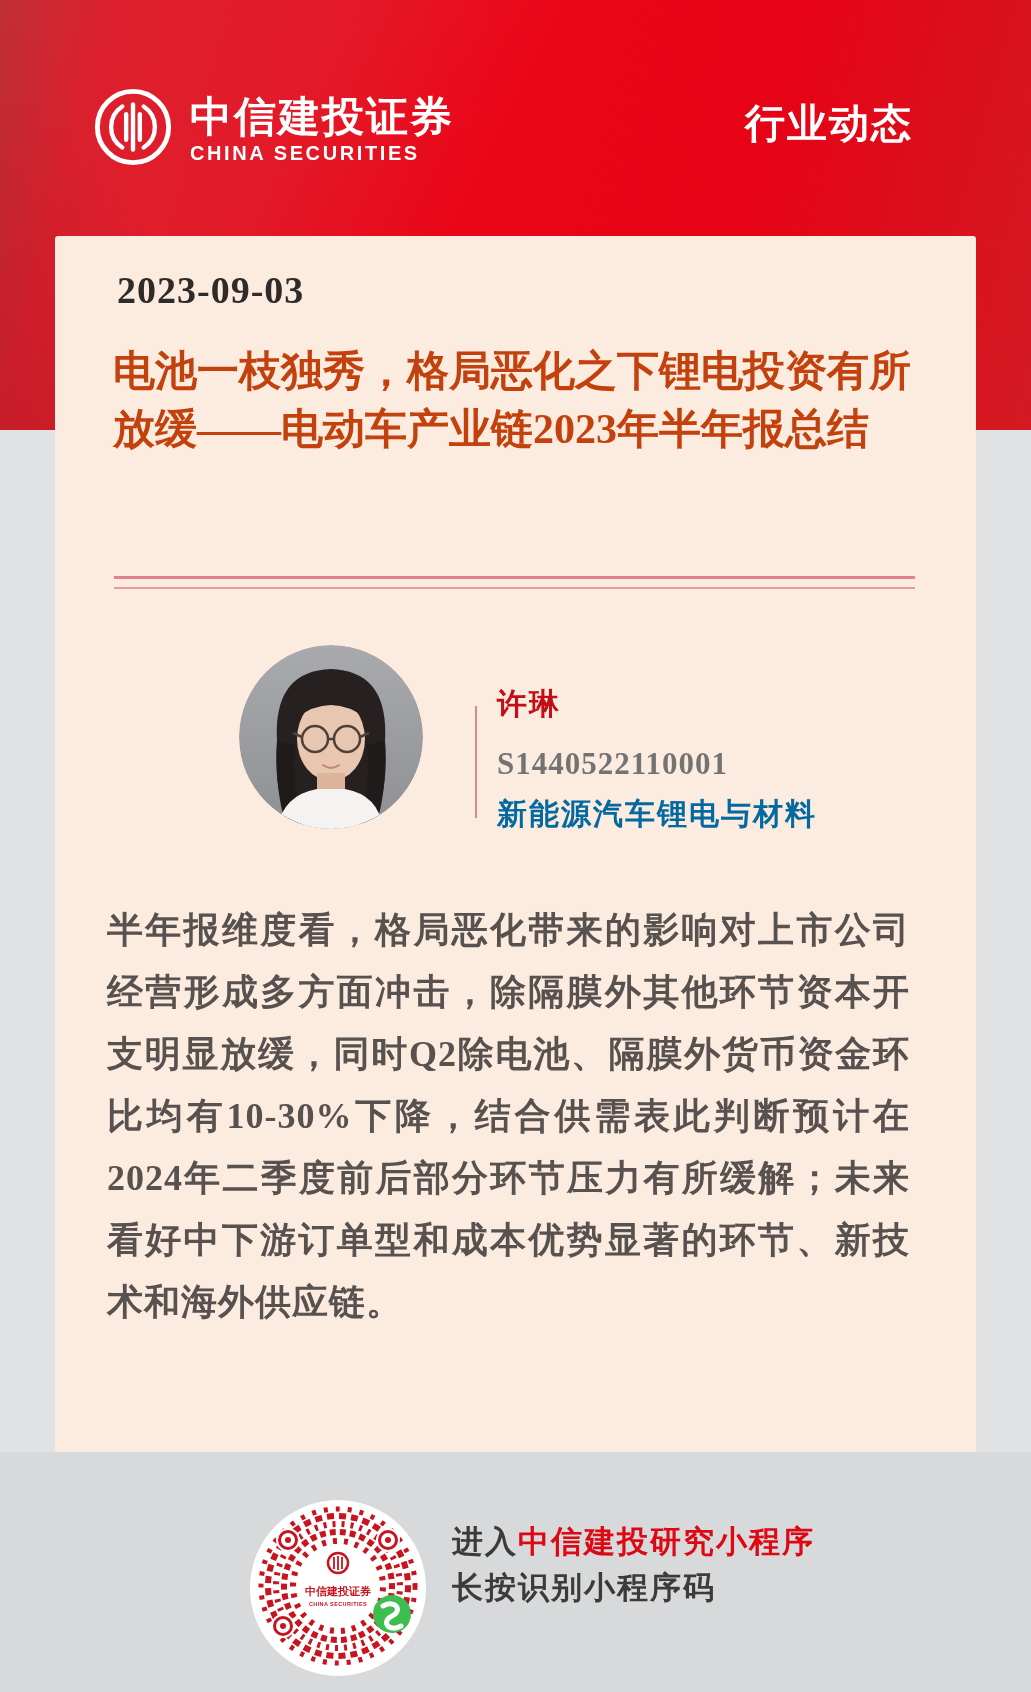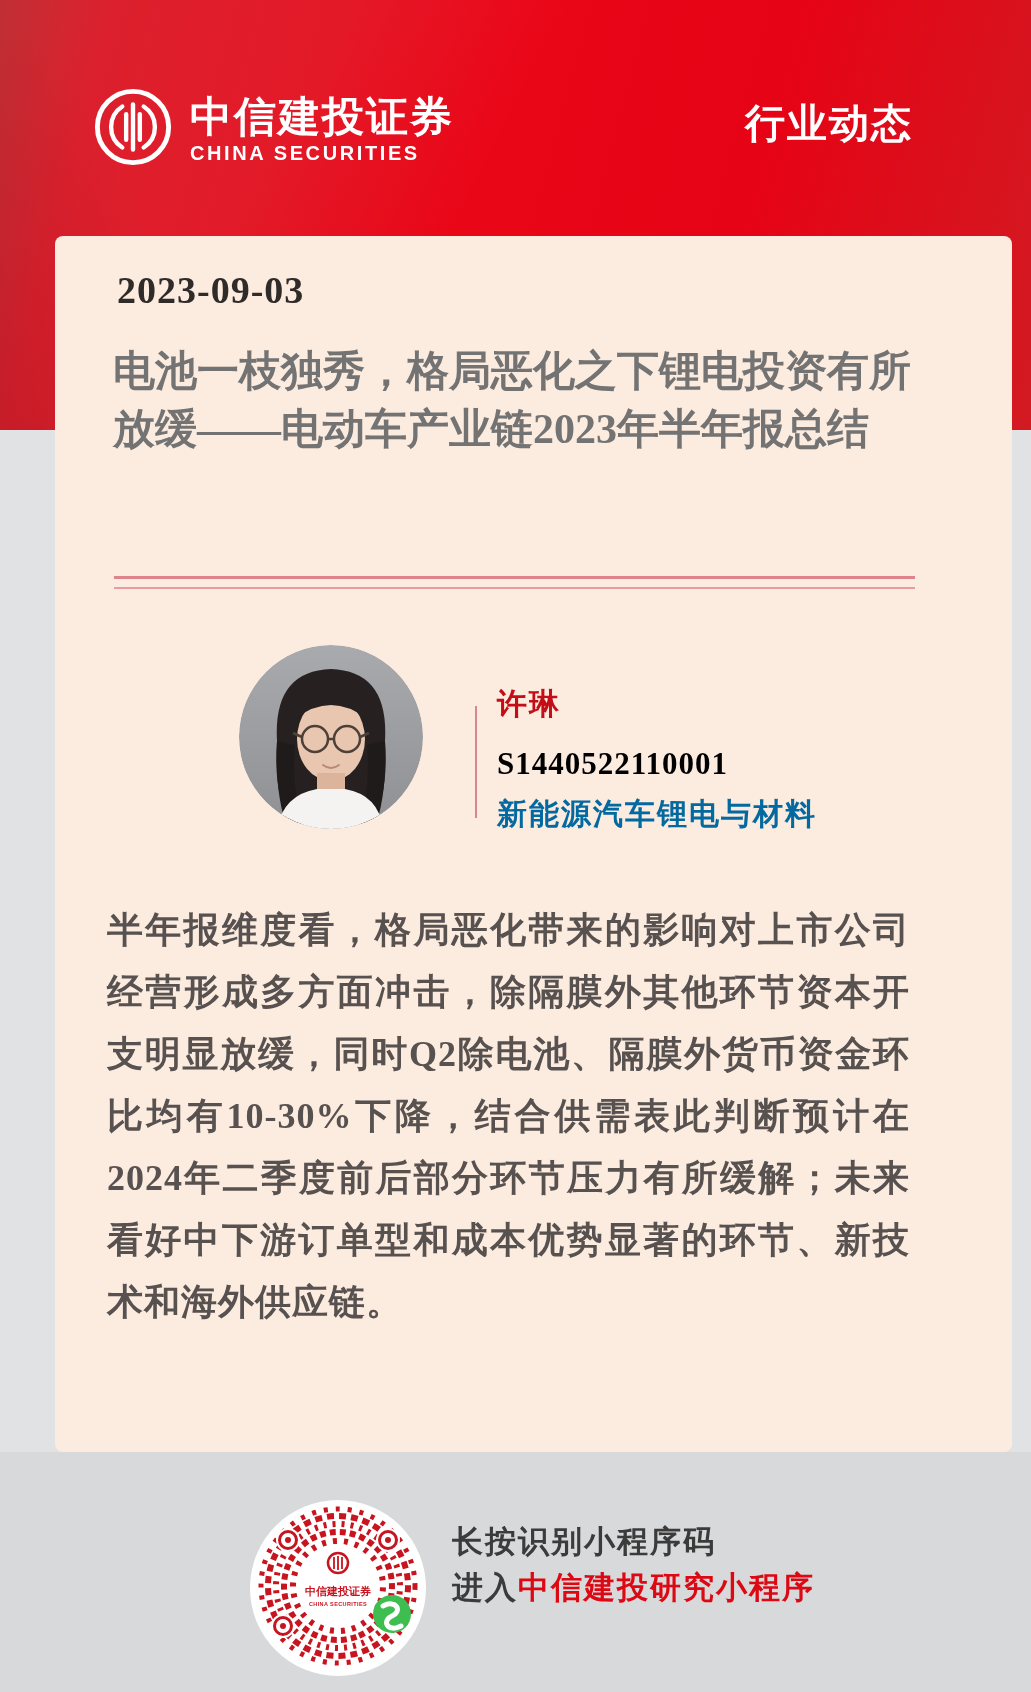--- a/index.html
+++ b/index.html
@@ -14,37 +14,37 @@
                linear-gradient(118deg, rgba(255,255,255,0.06) 28%, rgba(255,255,255,0) 46%); }
 
   .brand { position:absolute; top:86px; left:92px; display:flex; align-items:center; gap:16px; }
   .brand-cn { font-size:42px; font-weight:bold; color:#fff; letter-spacing:2px; line-height:46px; }
   .brand-en { font-size:20px; font-weight:bold; color:#fff; letter-spacing:2.6px; margin-top:2px; }
   .category { position:absolute; top:96px; right:118px; font-size:40px; font-weight:bold;
               color:#fff; letter-spacing:2px; }
 
   
   .card { position:absolute; left:55px; top:236px; width:921px; height:1216px;
-          background:#fcebdf; border-radius:8px;padding-left:36px; }
+          background:#fcebdf; border-radius:3px; }
   .date { position:absolute; top:32px; left:62px; font-family:"Liberation Serif", serif;
           font-weight:700; font-size:38px; color:#2f2b29; letter-spacing:1px; }
   .title { position:absolute; top:106px; left:58px; width:822px;
            font-family:"Liberation Serif", serif; font-weight:700; font-size:42px;
-           line-height:58px; color:#737373; }
+           line-height:58px; color:#c2410c; }
   .divider { position:absolute; top:340px; left:59px; width:801px; }
   .divider .l1 { height:3px; background:#df838b; }
   .divider .l2 { height:2px; background:#e89ba2; margin-top:8px; }
 
   .avatar { position:absolute; top:409px; left:184px; width:184px; height:184px;
             border-radius:50%; overflow:hidden; }
   .vline { position:absolute; top:470px; left:420px; width:2px; height:112px; background:#d5868e; }
   .a-name { position:absolute; top:448px; left:442px; font-size:30px; font-weight:700;
             color:#c30d17; letter-spacing:2px; }
   .a-license { position:absolute; top:510px; left:442px; font-family:"Liberation Serif", serif;
-               font-size:31px; font-weight:600; color:#000000; letter-spacing:1px; }
+               font-size:31px; font-weight:600; color:#737373; letter-spacing:1px; }
   .a-team { position:absolute; top:558px; left:442px; font-size:30px; font-weight:700;
             color:#0369a1; letter-spacing:2px; }
 
   .summary { position:absolute; top:663px; left:52px; width:803px;
              font-family:"Liberation Serif", serif; font-size:36px; font-weight:600;
              line-height:62px; color:#575150; letter-spacing:1px;
              text-align:justify; text-align-last:left; }
 
   
   .footer-band { position:absolute; left:0; top:1452px; width:100%; height:240px; background:#d8d9da; }
@@ -158,17 +158,17 @@
       </g>
       <text x="88" y="95" text-anchor="middle" font-size="11" font-weight="bold" fill="#c8141e">中信建投证券</text>
       <text x="88" y="106" text-anchor="middle" font-size="5.5" font-weight="bold" fill="#c8141e" letter-spacing="0.4">CHINA SECURITIES</text>
       <g>
         <circle cx="142" cy="114" r="19" fill="#3ebd50"></circle>
         <path d="M133 106 C 146 99 153 111 142 116 C 131 121 138 133 151 126" stroke="#ffffff" stroke-width="5" fill="none" stroke-linecap="round"></path>
       </g>
     </svg>
   </div>
   <div class="footer-text">
+    <div class="f-line"><span>进入</span><span class="f-highlight">中信建投研究小程序</span></div>
     <div class="f-line">长按识别小程序码</div>
-    <div class="f-line"><span>进入</span><span class="f-highlight">中信建投研究小程序</span></div>
   </div>
 
 </div>
 
 </body></html>

